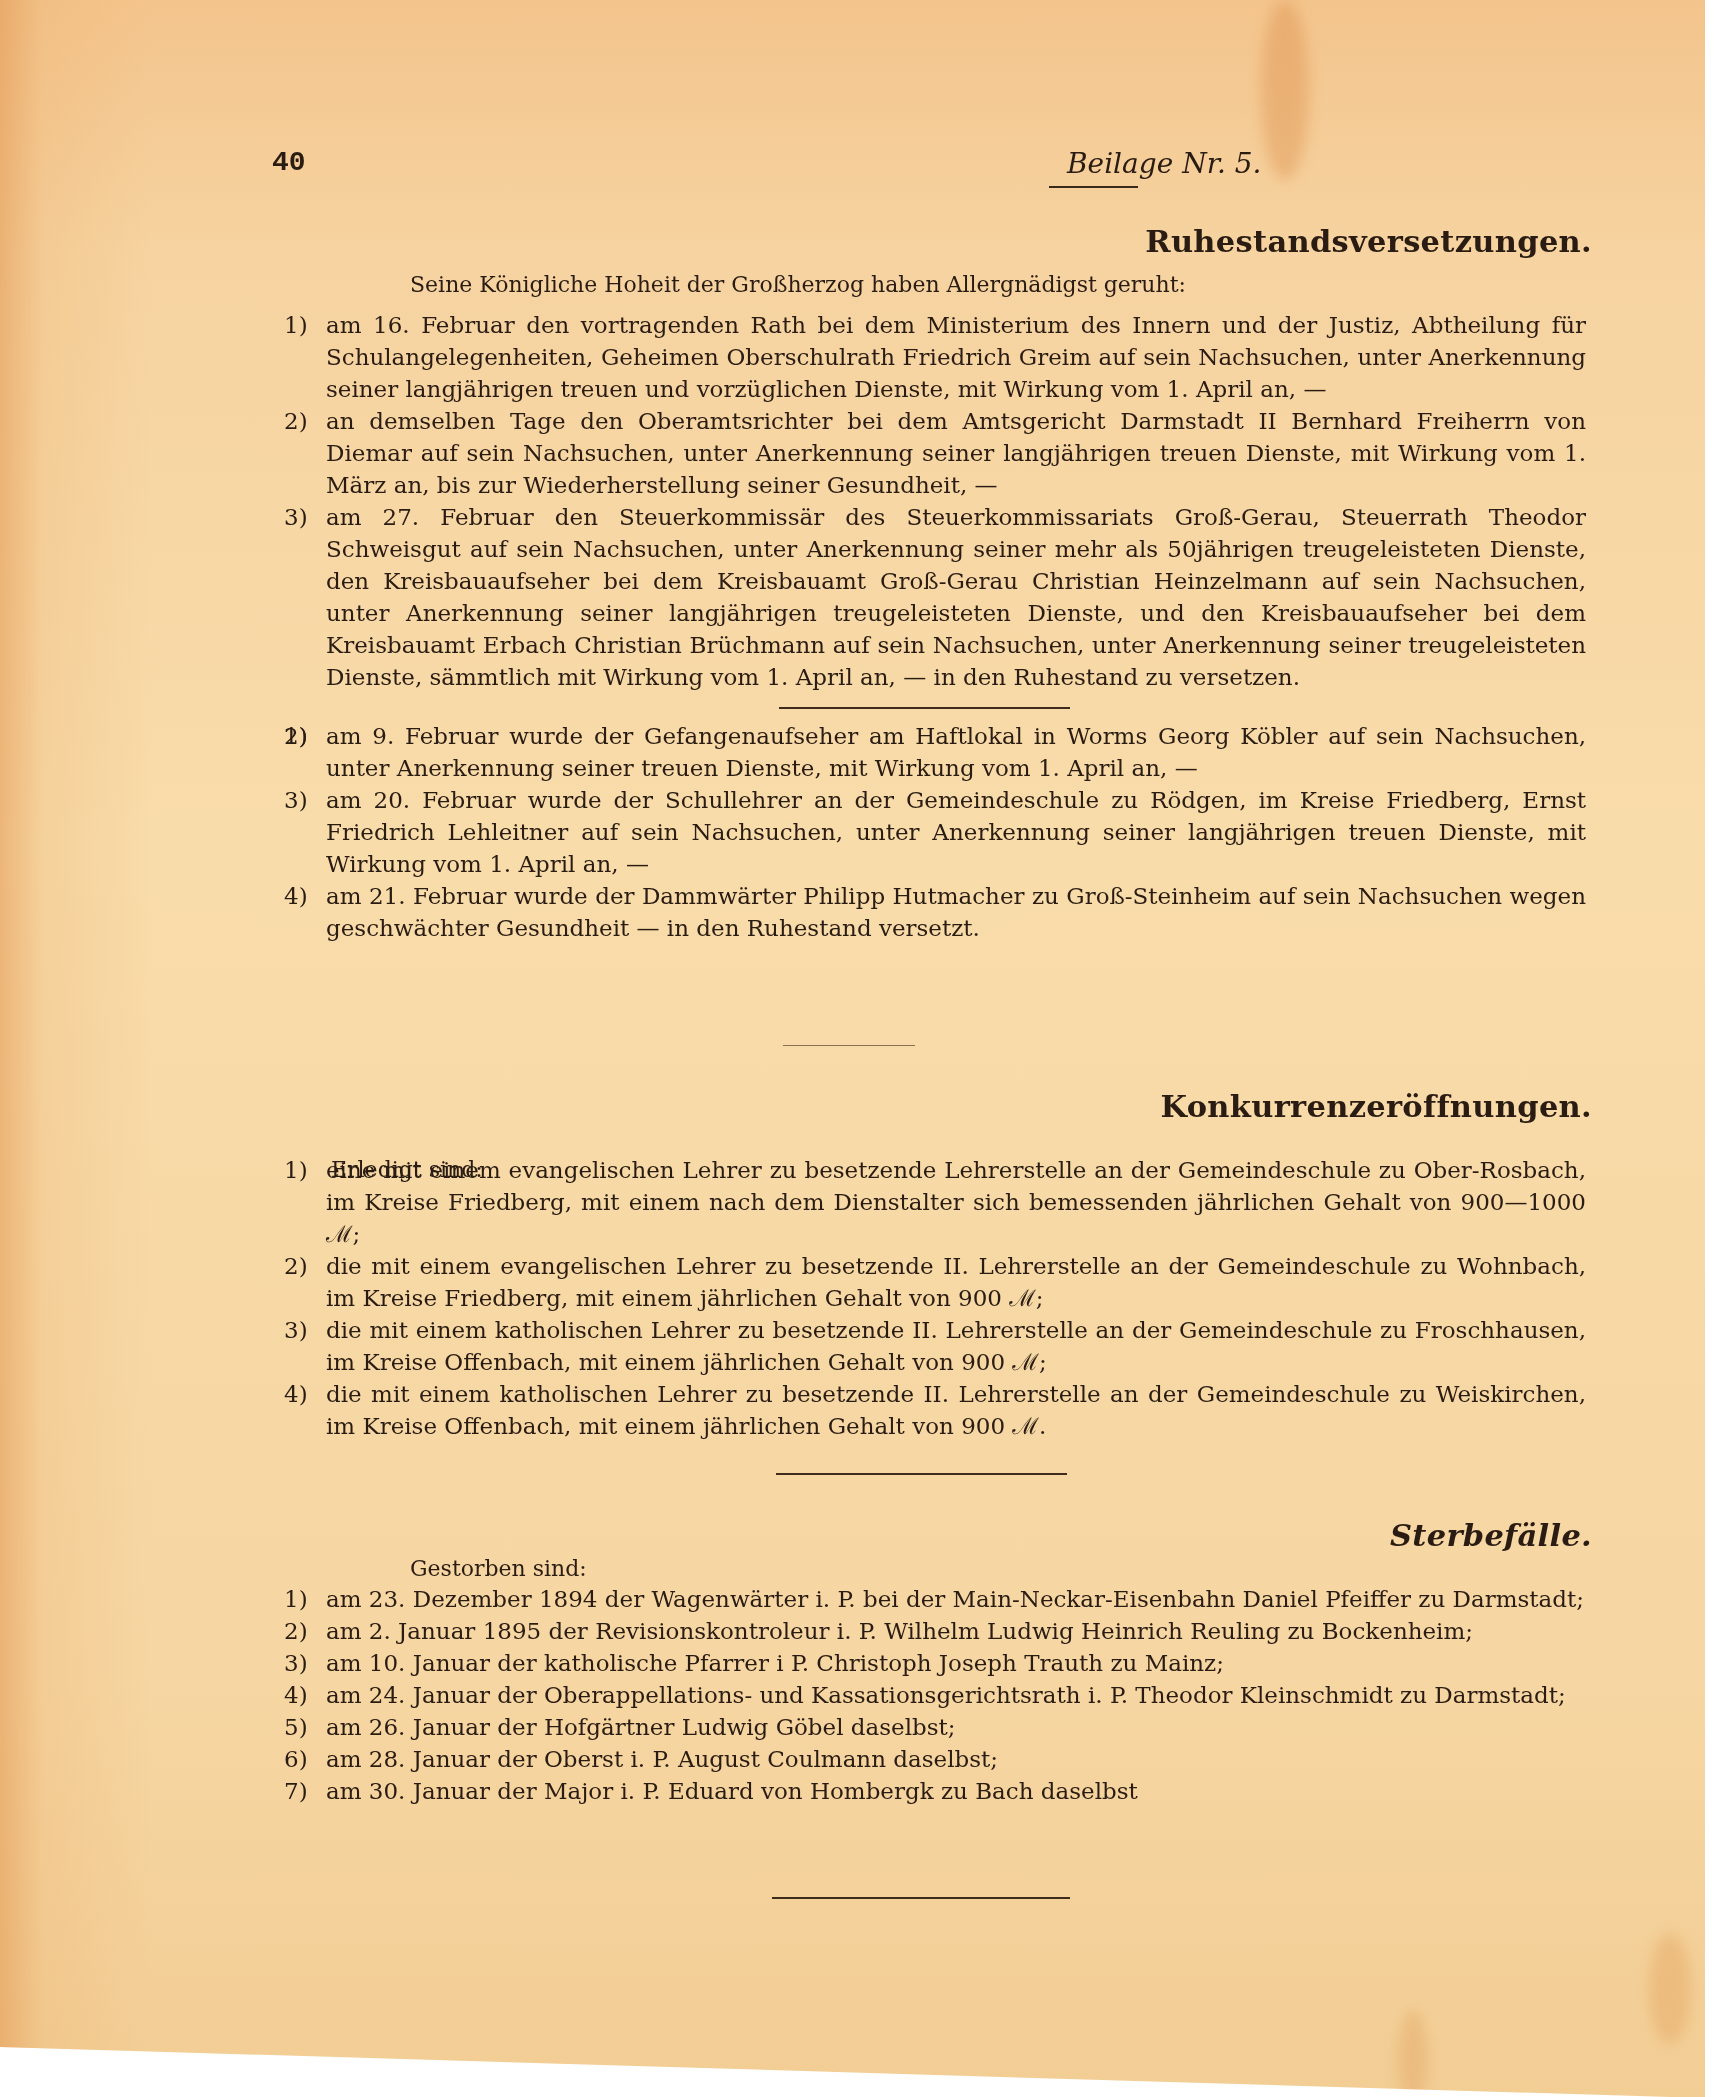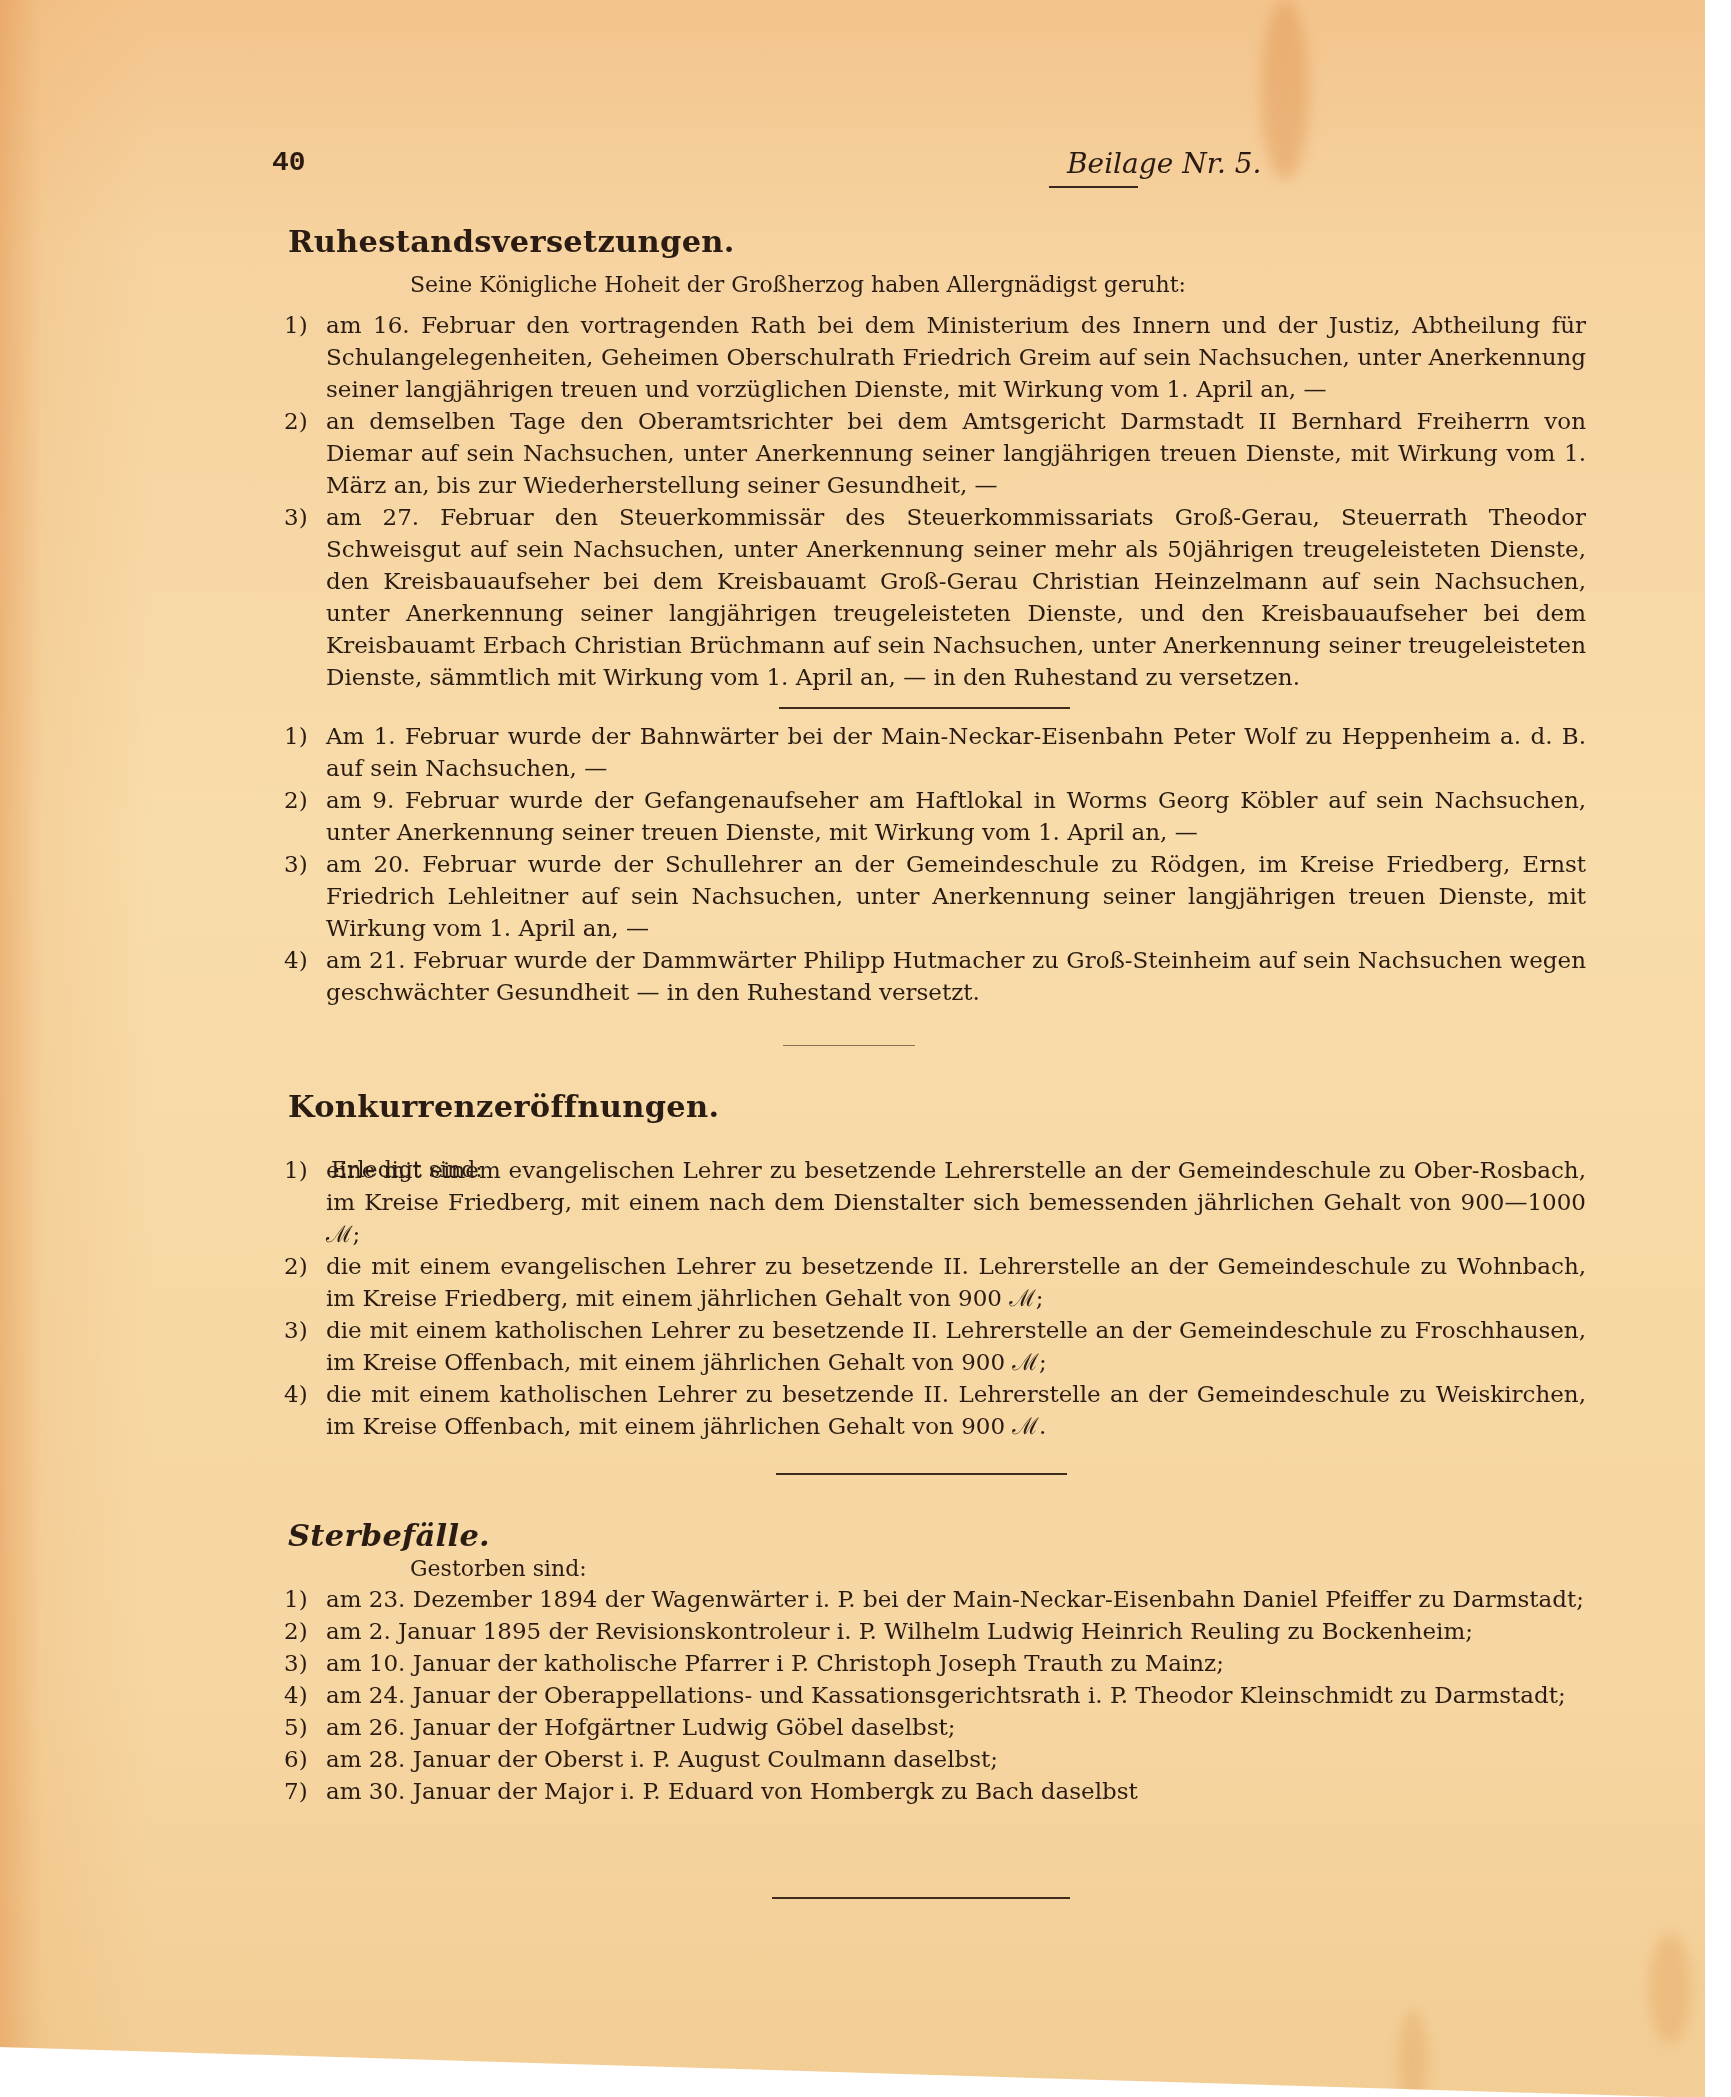--- a/index.html
+++ b/index.html
@@ -20,22 +20,22 @@
   .stain.s1 { left: 1261px; top: 0; width: 48px; height: 180px; background: #d8843e; }
   .stain.s2 { left: 1649px; top: 1933px; width: 42px; height: 111px; background: #e09850; }
   .stain.s3 { left: 1399px; top: 2009px; width: 28px; height: 97px; background: #dd9a55; }
 
   .header { position: absolute; top: 147px; left: 272px; width: 1316px; height: 48px; }
   .page-number { position: absolute; left: 0; top: 0; font-size: 28px; font-weight: bold; font-family: Liberation Mono, monospace; }
   .supplement { position: absolute; left: 795px; top: 0; font-size: 28px; font-style: italic; }
   .supplement-rule { position: absolute; left: 777px; top: 39px; width: 89px; height: 2.1px; background: #3a281a; }
 
   h2.section-title {
-    position: absolute; margin: 0; font-weight: bold; text-align: left;
-    left: 288px; width: 1316px; font-size: 30.5px; letter-spacing: 0.3px;
+    position: absolute; margin: 0; font-weight: bold; text-align: right;
+    left: 276px; width: 1316px; font-size: 30.5px; letter-spacing: 0.3px;
   }
   .intro { position: absolute; margin: 0; font-size: 22px; }
   .list { position: absolute; left: 284px; width: 1302px; margin: 0; padding: 0; list-style: none; }
   .item { position: relative; padding-left: 42px; font-size: 23px; line-height: 32px; text-align: justify; }
   .num { position: absolute; left: 0; top: 0; }
   .rule { position: absolute; height: 2.1px; background: #3f2b1c; }
 </style>
 </head>
 <body>
 
@@ -66,21 +66,20 @@
       <span class="num">3)</span>
       <span>am 27. Februar den Steuerkommissär des Steuerkommissariats Groß-Gerau, Steuerrath Theodor Schweisgut auf sein Nachsuchen, unter Anerkennung seiner mehr als 50jährigen treugeleisteten Dienste, den Kreisbauaufseher bei dem Kreisbauamt Groß-Gerau Christian Heinzelmann auf sein Nachsuchen, unter Anerkennung seiner langjährigen treugeleisteten Dienste, und den Kreisbauaufseher bei dem Kreisbauamt Erbach Christian Brüchmann auf sein Nachsuchen, unter Anerkennung seiner treugeleisteten Dienste, sämmtlich mit Wirkung vom 1. April an, — in den Ruhestand zu versetzen.</span>
     </li>
   </ol>
 
   <div class="rule" style="left:779px; top:707px; width:291px;"></div>
 
   <ol class="list" style="top:720px;">
     <li class="item">
       <span class="num">1)</span>
-      <span>Am 1. Februar wurde der Bahnwärter bei der Main-Neckar-Eisenbahn Peter Wolf zu Heppenheim a. d. B. auf sein Nachsuchen, —</span>
     </li>
     <li class="item">
       <span class="num">2)</span>
       <span>am 9. Februar wurde der Gefangenaufseher am Haftlokal in Worms Georg Köbler auf sein Nachsuchen, unter Anerkennung seiner treuen Dienste, mit Wirkung vom 1. April an, —</span>
     </li>
     <li class="item">
       <span class="num">3)</span>
       <span>am 20. Februar wurde der Schullehrer an der Gemeindeschule zu Rödgen, im Kreise Friedberg, Ernst Friedrich Lehleitner auf sein Nachsuchen, unter Anerkennung seiner langjährigen treuen Dienste, mit Wirkung vom 1. April an, —</span>
     </li>
     <li class="item">

